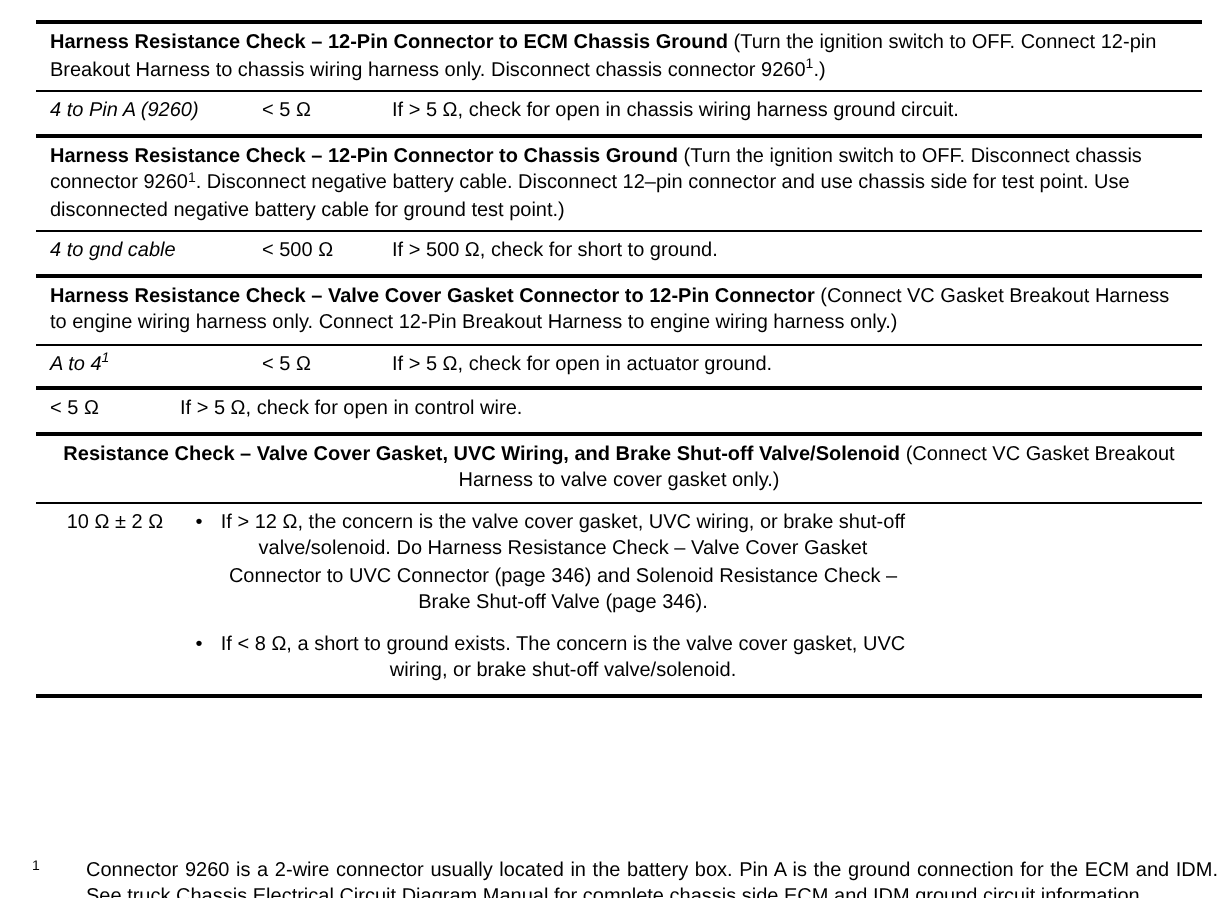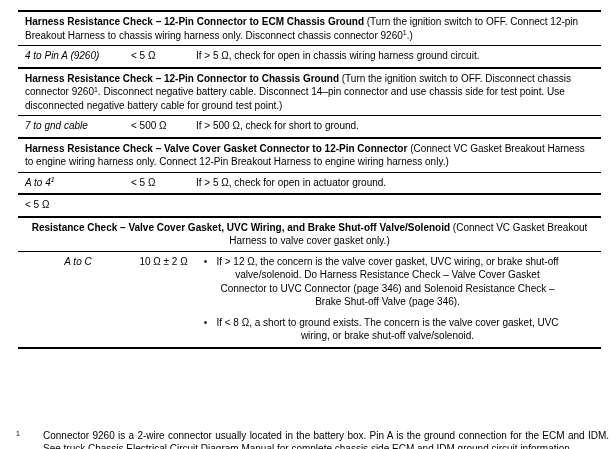--- a/index.html
+++ b/index.html
@@ -79,54 +79,54 @@
     <div class="data-row">
       <div class="col-test"><span>4 to Pin A (9260)</span></div>
       <div class="col-spec">&lt; 5 Ω</div>
       <div class="col-comment">If &gt; 5 Ω, check for open in chassis wiring harness ground circuit.</div>
     </div>
   </div>
 
   <div class="section">
     <div class="section-header">
       <span class="section-title">Harness Resistance Check – 12-Pin Connector to Chassis Ground</span>
-      <span><span>(Turn the ignition switch to OFF. Disconnect chassis connector 9260</span><span class="sup">1</span><span>. Disconnect negative battery cable. Disconnect 14–pin connector and use chassis side for test point. Use disconnected negative battery cable for ground test point.)</span></span>
+      <span><span>(Turn the ignition switch to OFF. Disconnect chassis connector 9260</span><span class="sup">1</span><span>. Disconnect negative battery cable. Disconnect 12–pin connector and use chassis side for test point. Use disconnected negative battery cable for ground test point.)</span></span>
     </div>
     <div class="data-row">
-      <div class="col-test"><span>7 to gnd cable</span></div>
+      <div class="col-test"><span>4 to gnd cable</span></div>
       <div class="col-spec">&lt; 500 Ω</div>
       <div class="col-comment">If &gt; 500 Ω, check for short to ground.</div>
     </div>
   </div>
 
   <div class="section">
     <div class="section-header">
       <span class="section-title">Harness Resistance Check – Valve Cover Gasket Connector to 12-Pin Connector</span>
       <span>(Connect VC Gasket Breakout Harness to engine wiring harness only. Connect 12-Pin Breakout Harness to engine wiring harness only.)</span>
     </div>
     <div class="data-row">
       <div class="col-test"><span>A to 4</span><span class="sup">1</span></div>
       <div class="col-spec">&lt; 5 Ω</div>
       <div class="col-comment">If &gt; 5 Ω, check for open in actuator ground.</div>
     </div>
   </div>
 
   <div class="section">
     <div class="data-row">
       <div class="col-spec">&lt; 5 Ω</div>
+      <div class="col-comment">If &gt; 5 Ω, check for open in control wire.</div>
     </div>
   </div>
 
   <div class="section">
     <div class="section-header">
       <span class="section-title">Resistance Check – Valve Cover Gasket, UVC Wiring, and Brake Shut-off Valve/Solenoid</span>
       <span>(Connect VC Gasket Breakout Harness to valve cover gasket only.)</span>
     </div>
     <div class="data-row">
-      <div class="col-test"><span>A to C</span></div>
       <div class="col-spec">10 Ω ± 2 Ω</div>
       <div class="col-comment">
         <div class="bullet-item">
           <span class="bullet-marker">•</span>
           <span class="bullet-text">If &gt; 12 Ω, the concern is the valve cover gasket, UVC wiring, or brake shut-off valve/solenoid. Do Harness Resistance Check – Valve Cover Gasket Connector to UVC Connector (page 346) and Solenoid Resistance Check – Brake Shut-off Valve (page 346).</span>
         </div>
         <div class="bullet-item">
           <span class="bullet-marker">•</span>
           <span class="bullet-text">If &lt; 8 Ω, a short to ground exists. The concern is the valve cover gasket, UVC wiring, or brake shut-off valve/solenoid.</span>
         </div>

